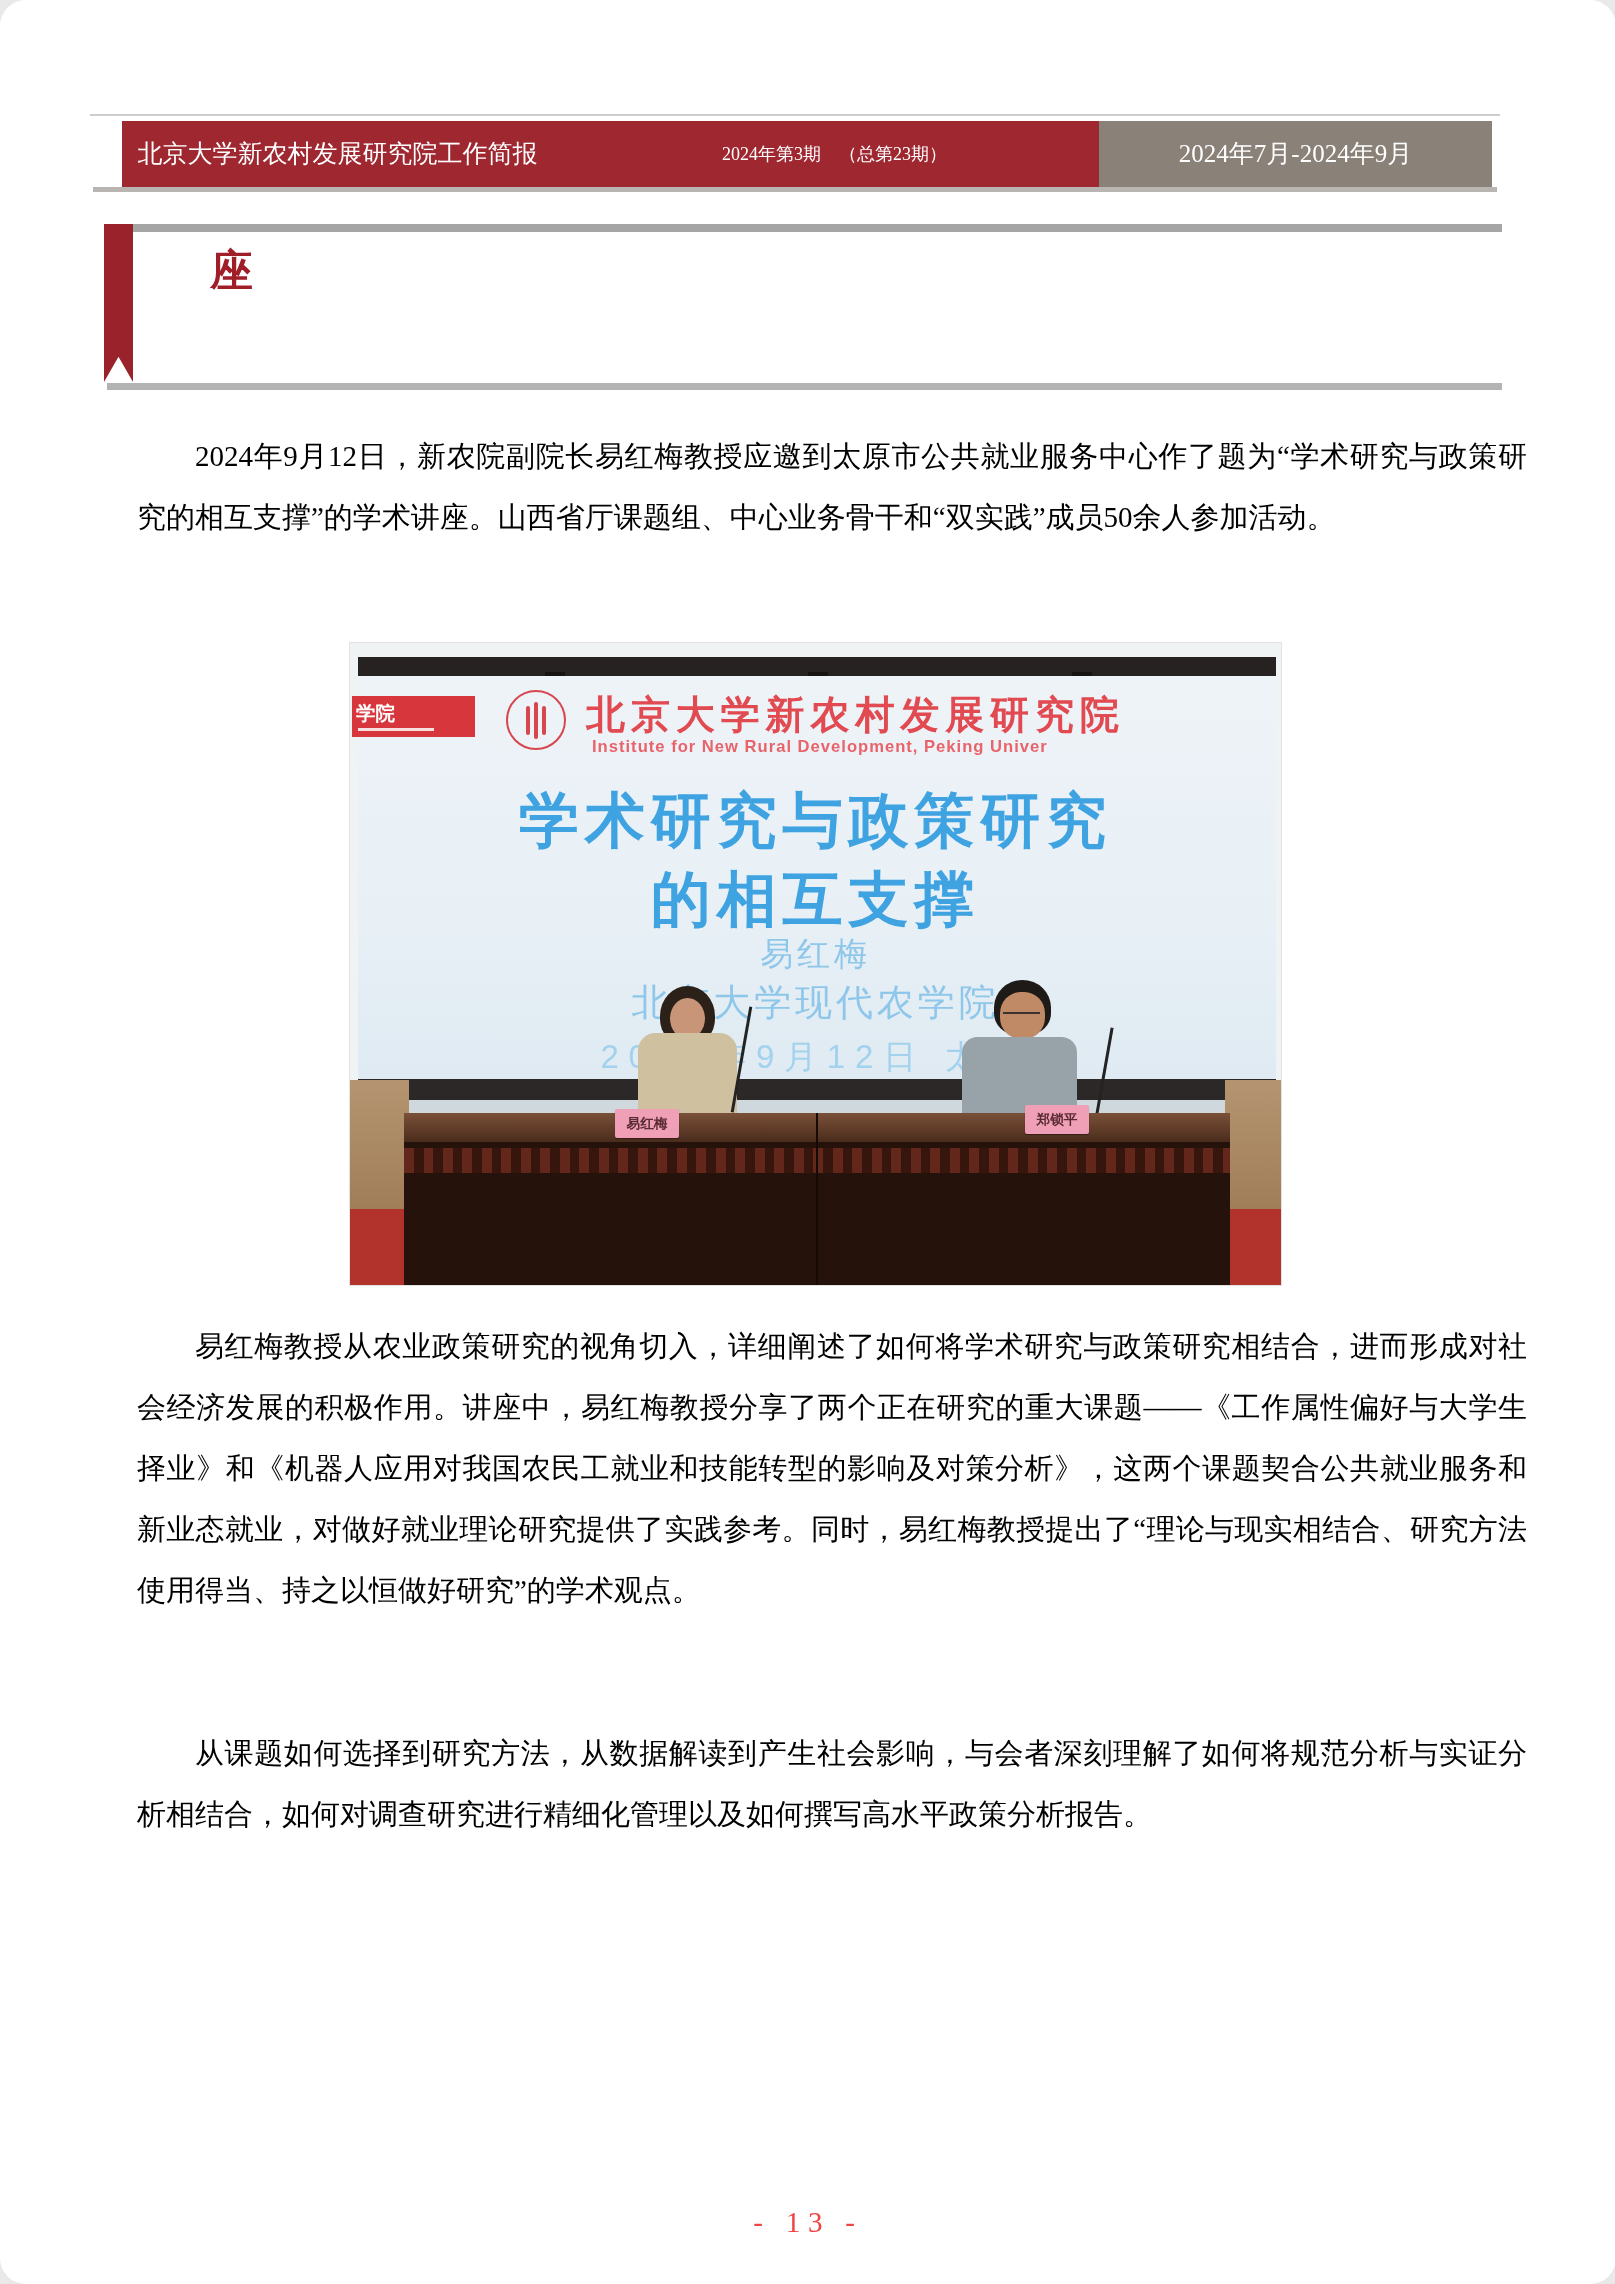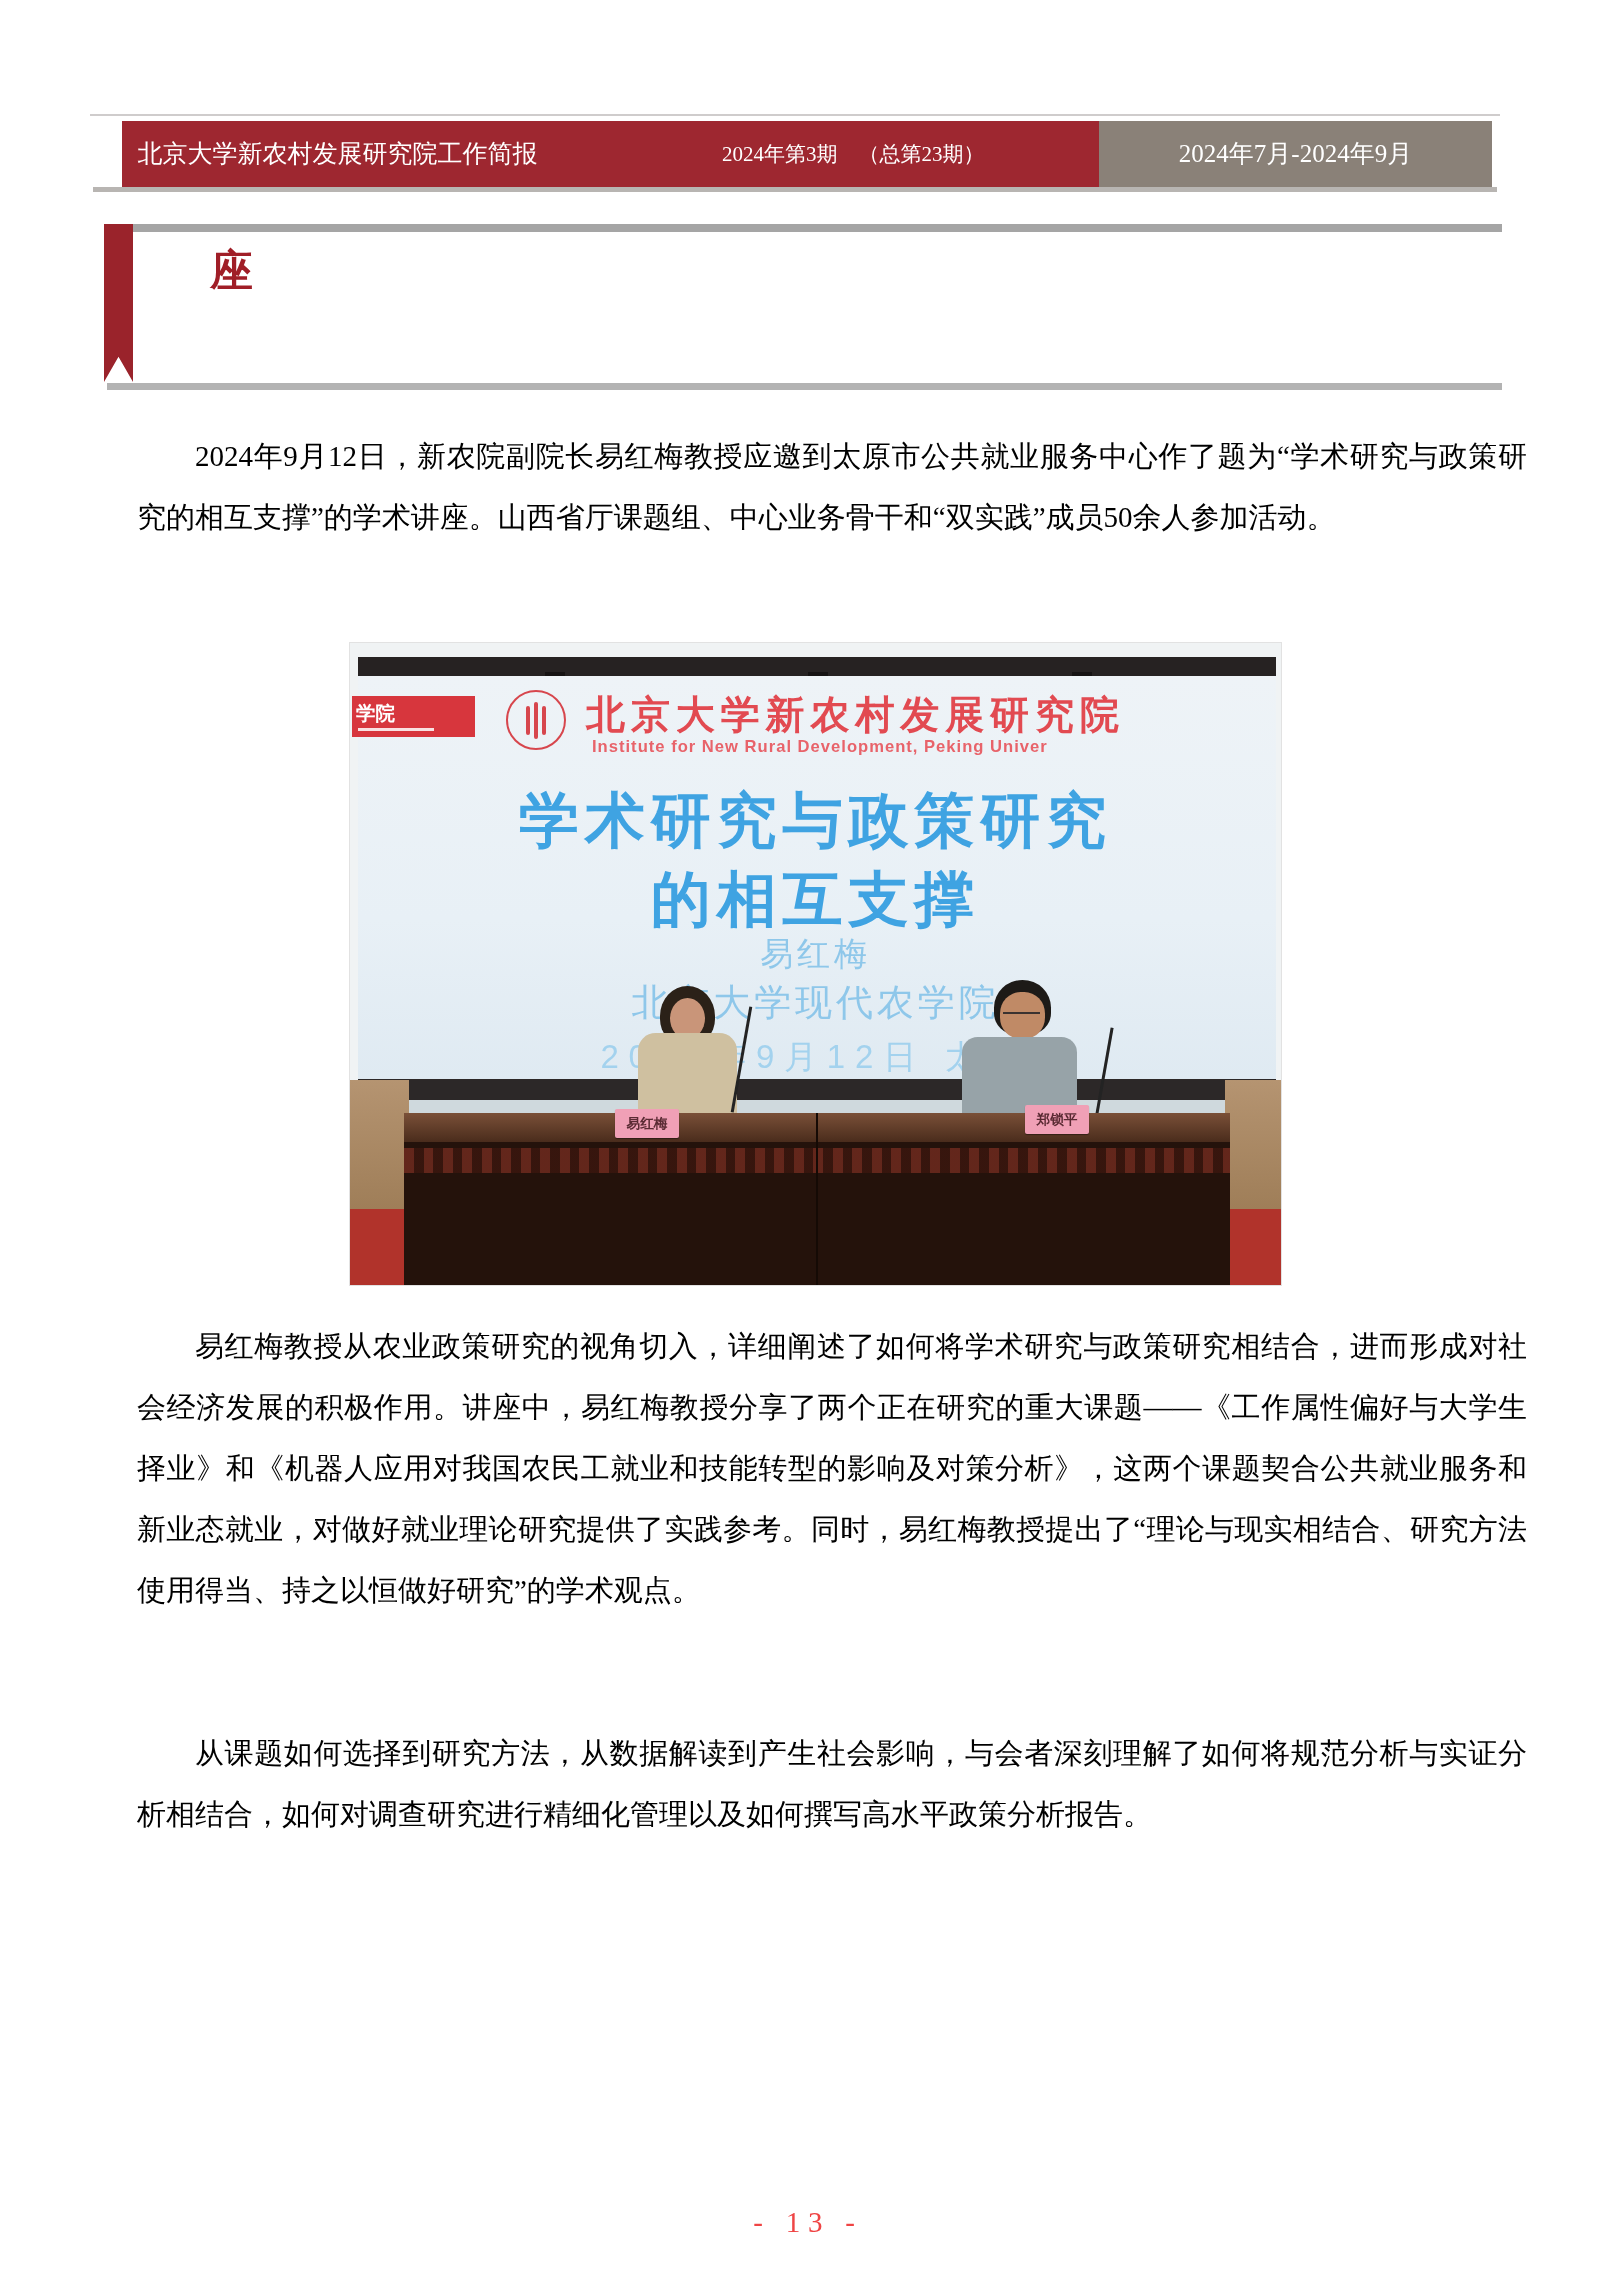--- a/index.html
+++ b/index.html
@@ -4,29 +4,30 @@
 <style>
   * { margin: 0; padding: 0; box-sizing: border-box; }
   html,body { background:#e9e9e9; }
   .page {
     position: relative;
     width: 1616px; height: 2284px;
     margin: 0 auto;
     background: #ffffff;
     overflow: hidden;
     font-family: "Liberation Serif", serif;
+    border-radius: 26px;
   }
   
   .hairline-top { position:absolute; left:90px; top:114px; width:1410px; height:2px; background:#cfcccc; }
   .hdr-red {
     position:absolute; left:122px; top:121px; width:977px; height:66px;
     background:#9e2730; color:#fff;
   }
   .hdr-left-title { position:absolute; left:15.6px; top:0; height:66px; line-height:66px; font-size:25px; white-space:nowrap; }
-  .hdr-issue { position:absolute; left:600px; top:0; height:66px; line-height:66px; font-size:21px; white-space:nowrap; }
+  .hdr-issue { position:absolute; left:600px; top:0; height:66px; line-height:66px; font-size:18px; white-space:nowrap; }
   .hdr-gray {
     position:absolute; left:1099px; top:121px; width:393px; height:66px;
     background:#8a8178; color:#fff; text-align:center; line-height:66px; font-size:25px; white-space:nowrap;
   }
   .hdr-shadow { position:absolute; left:93px; top:187px; width:1404px; height:4.9px; background:#b8b5b2; }
 
   
   .banner-line-top { position:absolute; left:107px; top:224px; width:1395px; height:7.8px; background:#a5a5a5; }
   .banner-line-bottom { position:absolute; left:107px; top:383px; width:1395px; height:6.8px; background:#b3b3b3; }
   .ribbon {

